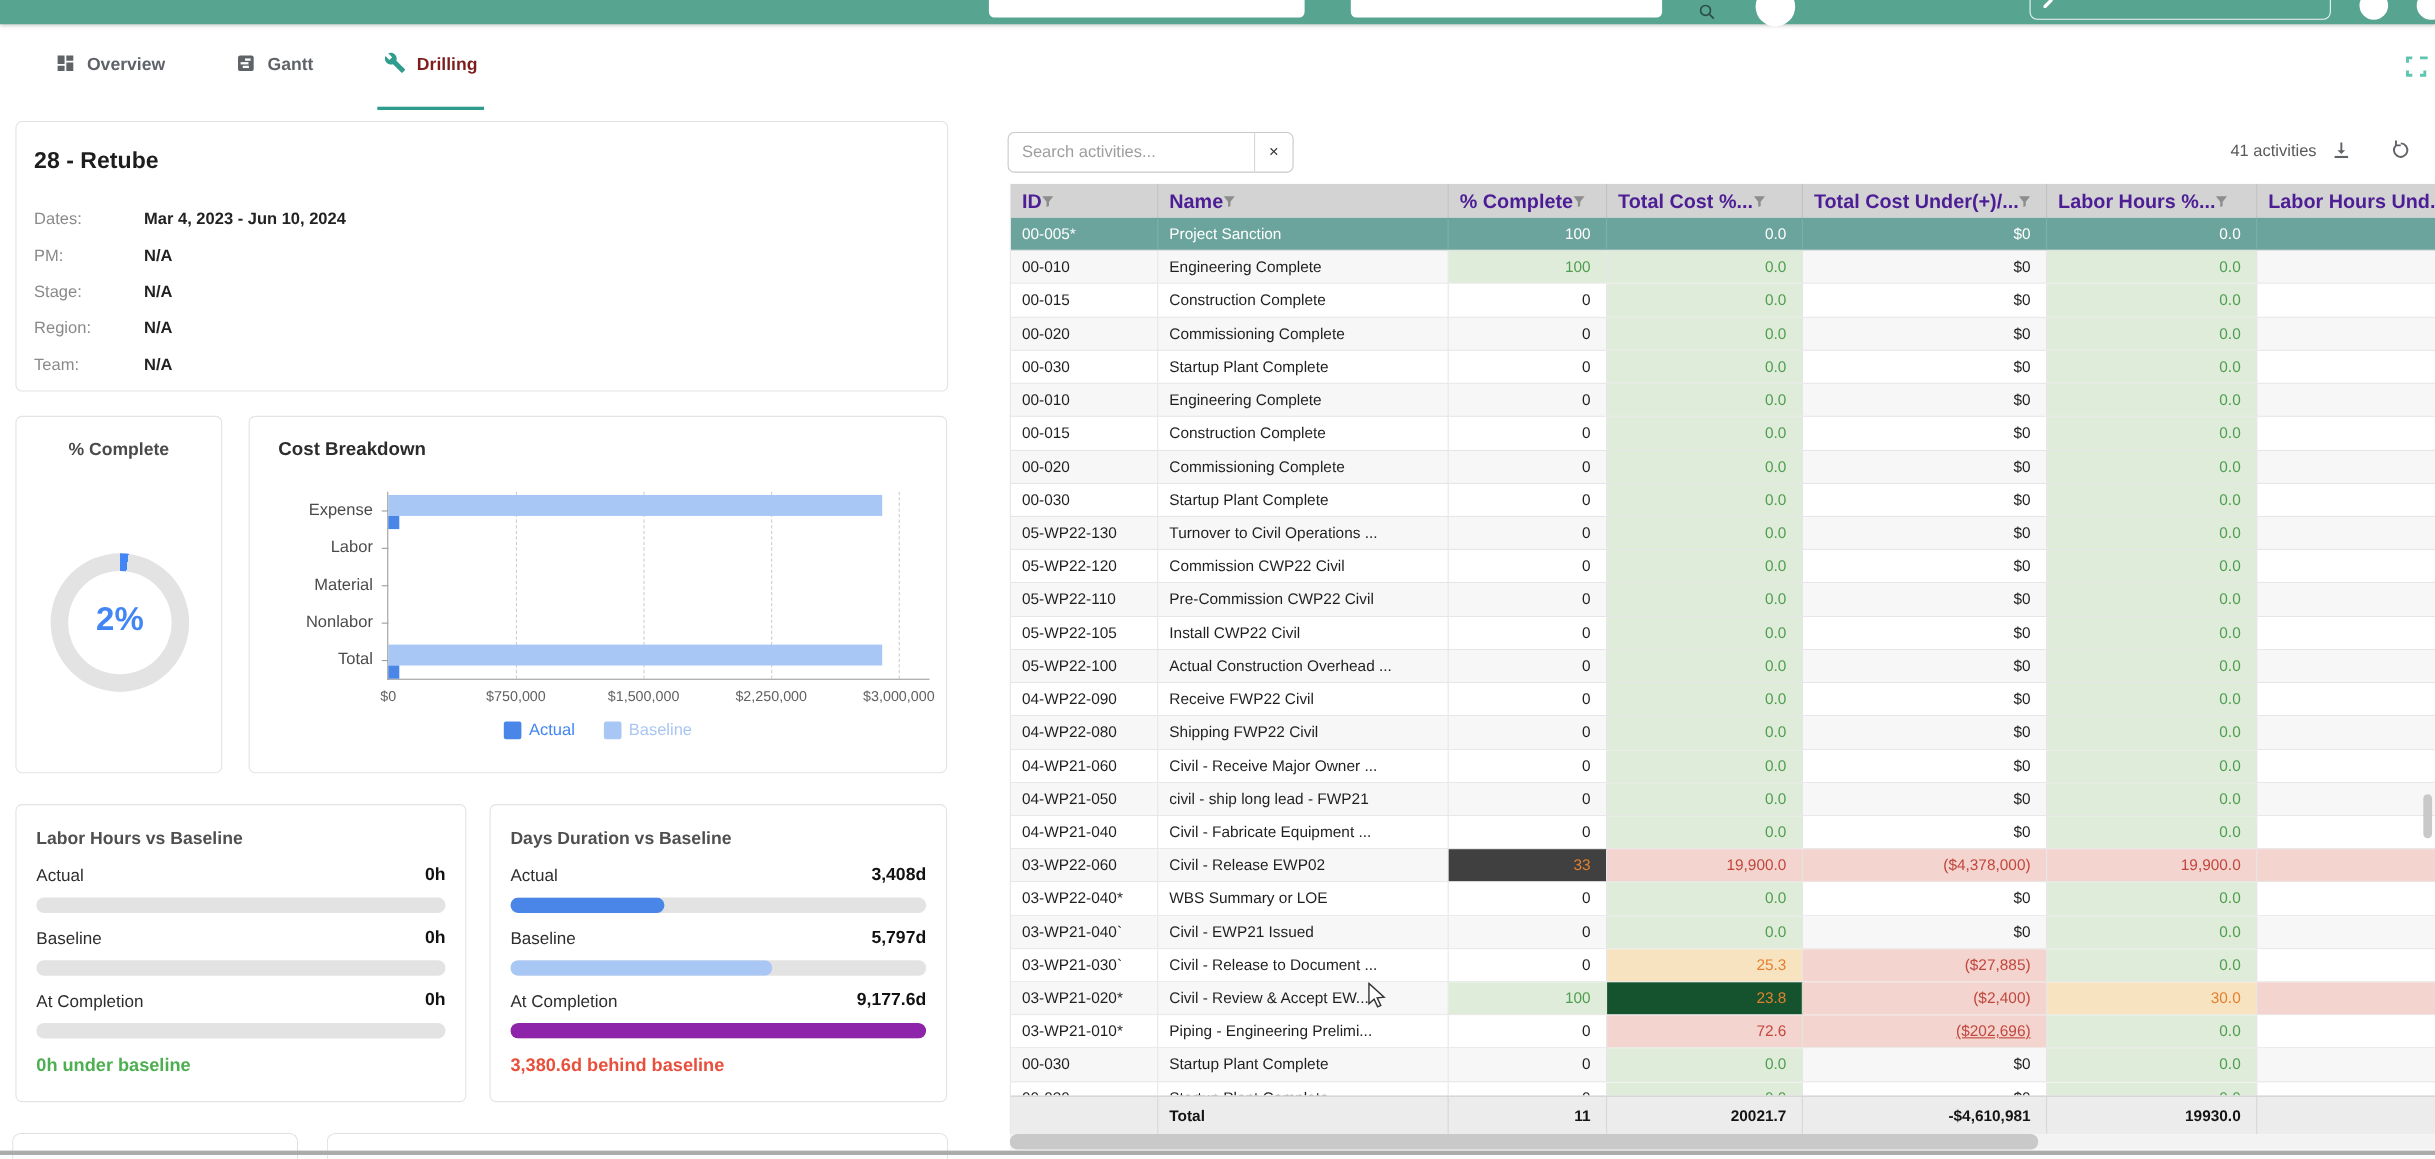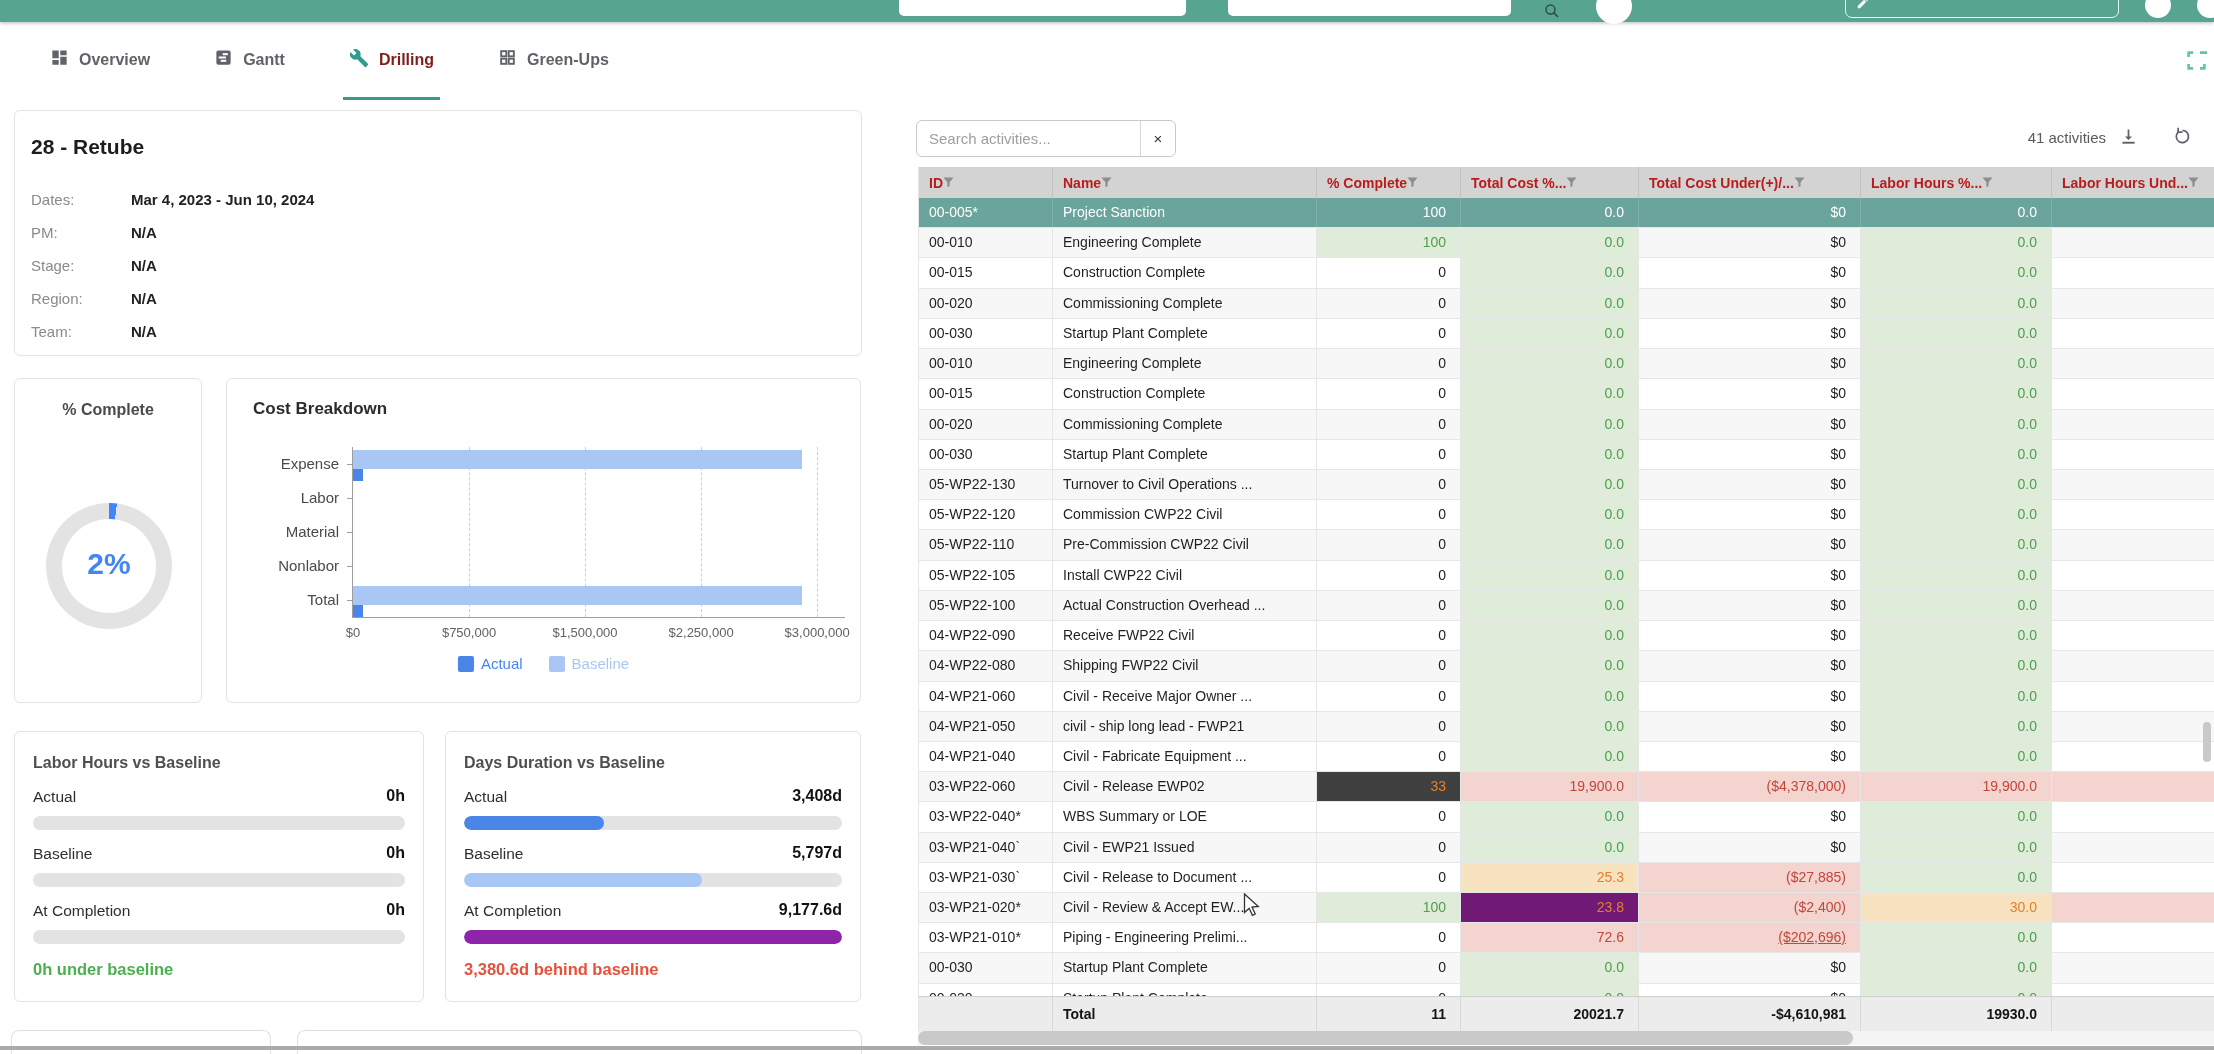--- a/index.html
+++ b/index.html
@@ -58,32 +58,32 @@
               display:flex;align-items:center;box-sizing:border-box;background:#fff}
   #search-input{border:none;outline:none;flex:1;padding:0 12px;font-size:15px;font-family:"Liberation Sans",sans-serif;color:#444;background:transparent}
   #search-input::placeholder{color:#9e9e9e}
   #search-clear{width:42px;text-align:center;border-left:1px solid #d7d7d7;font-size:15px;color:#333;line-height:35px}
   #act-count{position:absolute;left:1906px;top:129px;width:200px;text-align:right;font-size:15px;color:#5a5a5a}
   #dl-btn{position:absolute;left:2118px;top:126px}
   #rf-btn{position:absolute;left:2172px;top:126px}
   #grid{position:absolute;left:918px;top:167px;width:1296px;height:864px;overflow:hidden;border-left:1px solid #e6e6e6;box-sizing:border-box}
   #ghead{position:absolute;left:0;top:0;right:0;height:31px;background:#d3d3d3;display:flex}
   .h-cell{box-sizing:border-box;display:flex;align-items:center;padding:1px 8px 0 10px;border-right:1px solid #c2c2c2;
-          font-size:14px;font-weight:700;color:#b91c1c;overflow:hidden;white-space:nowrap;flex:none}
+          font-size:18px;font-weight:700;color:#4c1d95;overflow:hidden;white-space:nowrap;flex:none}
   .h-cell svg{margin-left:auto;flex:none}
   #rows{position:absolute;left:0;top:31px;right:0}
   .row{display:flex;height:30.23px;border-bottom:1px solid #e6e6e6;background:#fff;font-size:14px;line-height:29px;color:#1f1f1f;box-sizing:border-box}
   .row.odd{background:#f7f7f7}
   .t-cell{box-sizing:border-box;border-right:1px solid #e6e6e6;overflow:hidden;white-space:nowrap;flex:none}
   .al{padding-left:10px}.ar{text-align:right;padding-right:14px}
   .c-good{background:#dfecd9;color:#4f9d50}
   .c-bad{background:#f3d4cf;color:#c1473d}
   .c-warn{background:#f8e3c0;color:#e2802f}
   .c-cream{background:#404040;color:#e2802f}
-  .c-yellow{background:#701a75;color:#e2802f}
+  .c-yellow{background:#14532d;color:#e2802f}
   .row.sel{background:#6ba49c}
   .row.sel .t-cell{background:transparent!important;color:#fff!important;border-right-color:#7db1a9}
   #partial{position:absolute;left:0;top:817px;right:0;height:12px;overflow:hidden}
   #gtotal{position:absolute;left:0;top:829px;right:0;height:35px;background:#ececec;border-top:1px solid #cfcfcf;
           display:flex;font-size:14px;font-weight:700;line-height:34px;color:#141414}
   #gtotal .t-cell{border-right:1px solid #d8d8d8}
   #hscroll{position:absolute;left:918px;top:1031px;width:1296px;height:14px;background:#f3f3f3}
   #hthumb{position:absolute;left:0;top:0;width:935px;height:14px;background:#c9c9c9;border-radius:7px}
   #vthumb{position:absolute;left:2203px;top:722px;width:8px;height:40px;background:#c9c9c9;border-radius:4px}
   .bottom-card{position:absolute;top:1030px;height:24px;background:#fff;border:1px solid #e0e0e0;border-bottom:none;border-radius:8px 8px 0 0}
@@ -128,29 +128,20 @@
           <rect x="6" y="10.7" width="9" height="2.6" fill="#fff"></rect>
           <rect x="8.5" y="14.9" width="7" height="2.6" fill="#fff"></rect>
         </svg></span>
       <span>Gantt</span>
     </div>
     <div class="tab active">
       <span><svg viewBox="0 0 24 24" width="20" height="20" fill="#2f9c8d">
           <path d="M22.7 19l-9.1-9.1c.9-2.3.4-5-1.5-6.9C10.1 1 7.1.6 4.7 1.7L9 6 6 9 1.7 4.7C.6 7.1 1 10.1 3 12.1c1.9 1.9 4.6 2.4 6.9 1.5l9.1 9.1c.4.4 1 .4 1.4 0l2.3-2.3c.4-.4.4-1.1 0-1.4z"></path>
         </svg></span>
       <span>Drilling</span>
-    </div>
-    <div class="tab">
-      <span><svg viewBox="0 0 24 24" width="19" height="19" fill="none" stroke="#5f6368" stroke-width="2.4">
-          <rect x="4" y="4" width="6.5" height="6.5"></rect>
-          <rect x="13.5" y="4" width="6.5" height="6.5"></rect>
-          <rect x="4" y="13.5" width="6.5" height="6.5"></rect>
-          <rect x="13.5" y="13.5" width="6.5" height="6.5"></rect>
-        </svg></span>
-      <span>Green-Ups</span>
     </div>
   </div>
 <span id="fullscreen">
   <svg viewBox="0 0 24 24" width="21" height="21" fill="none" stroke="#4dbfa8" stroke-width="3" opacity="0.9">
       <path d="M3 8V3h5M16 3h21 5v5M21 16v5h-5M8 21H3v-5"></path>
     </svg>
 </span>
 
 <div class="card" id="info-card">
   <div id="info-title">28 - Retube</div>

